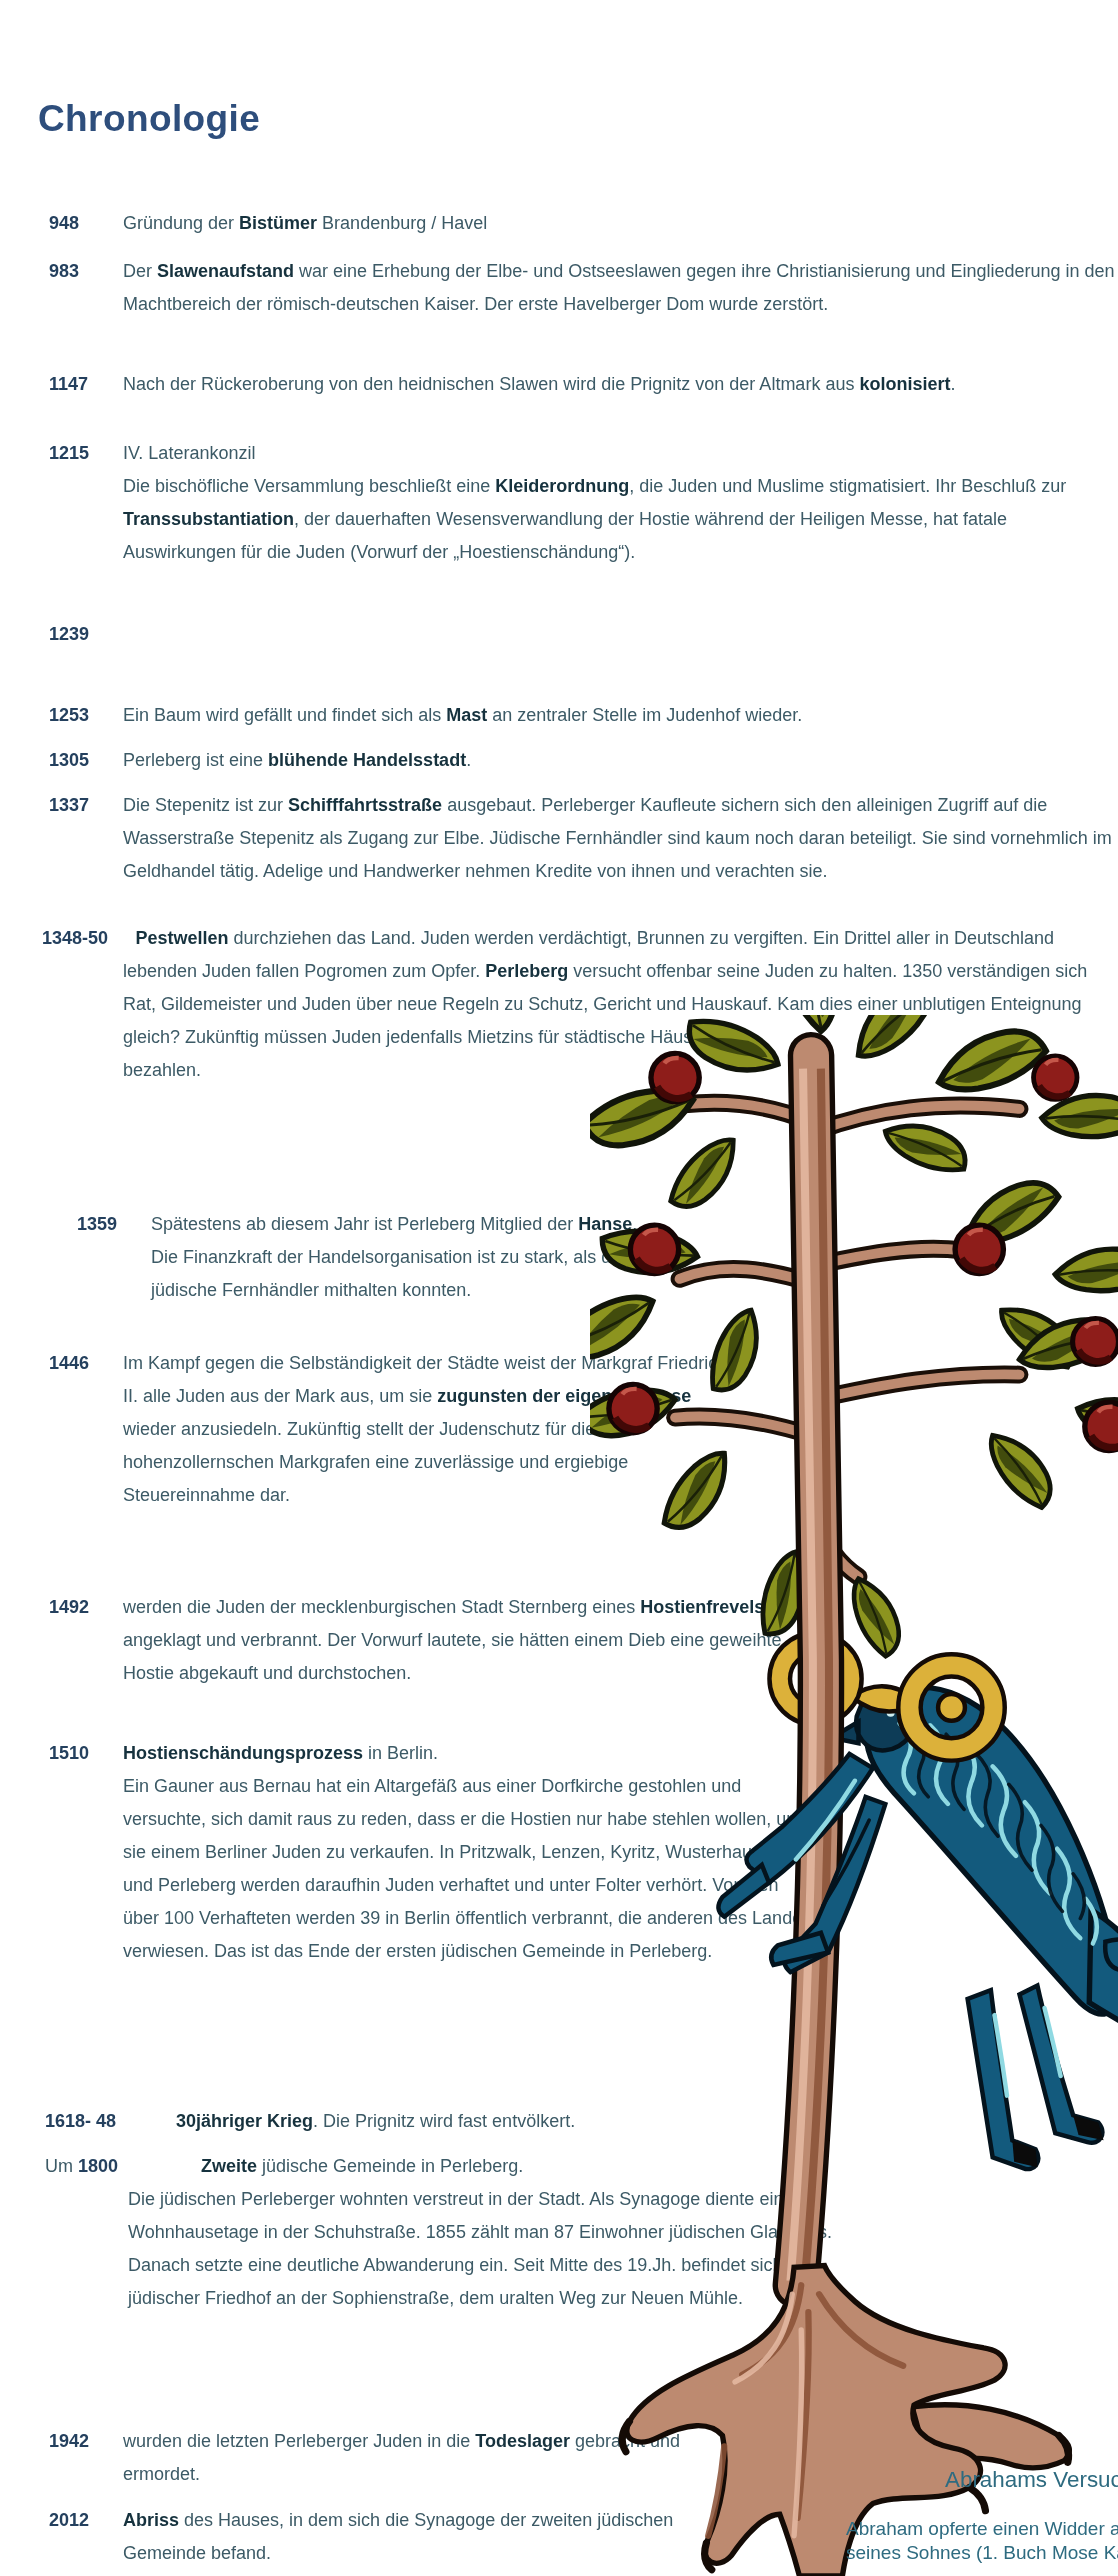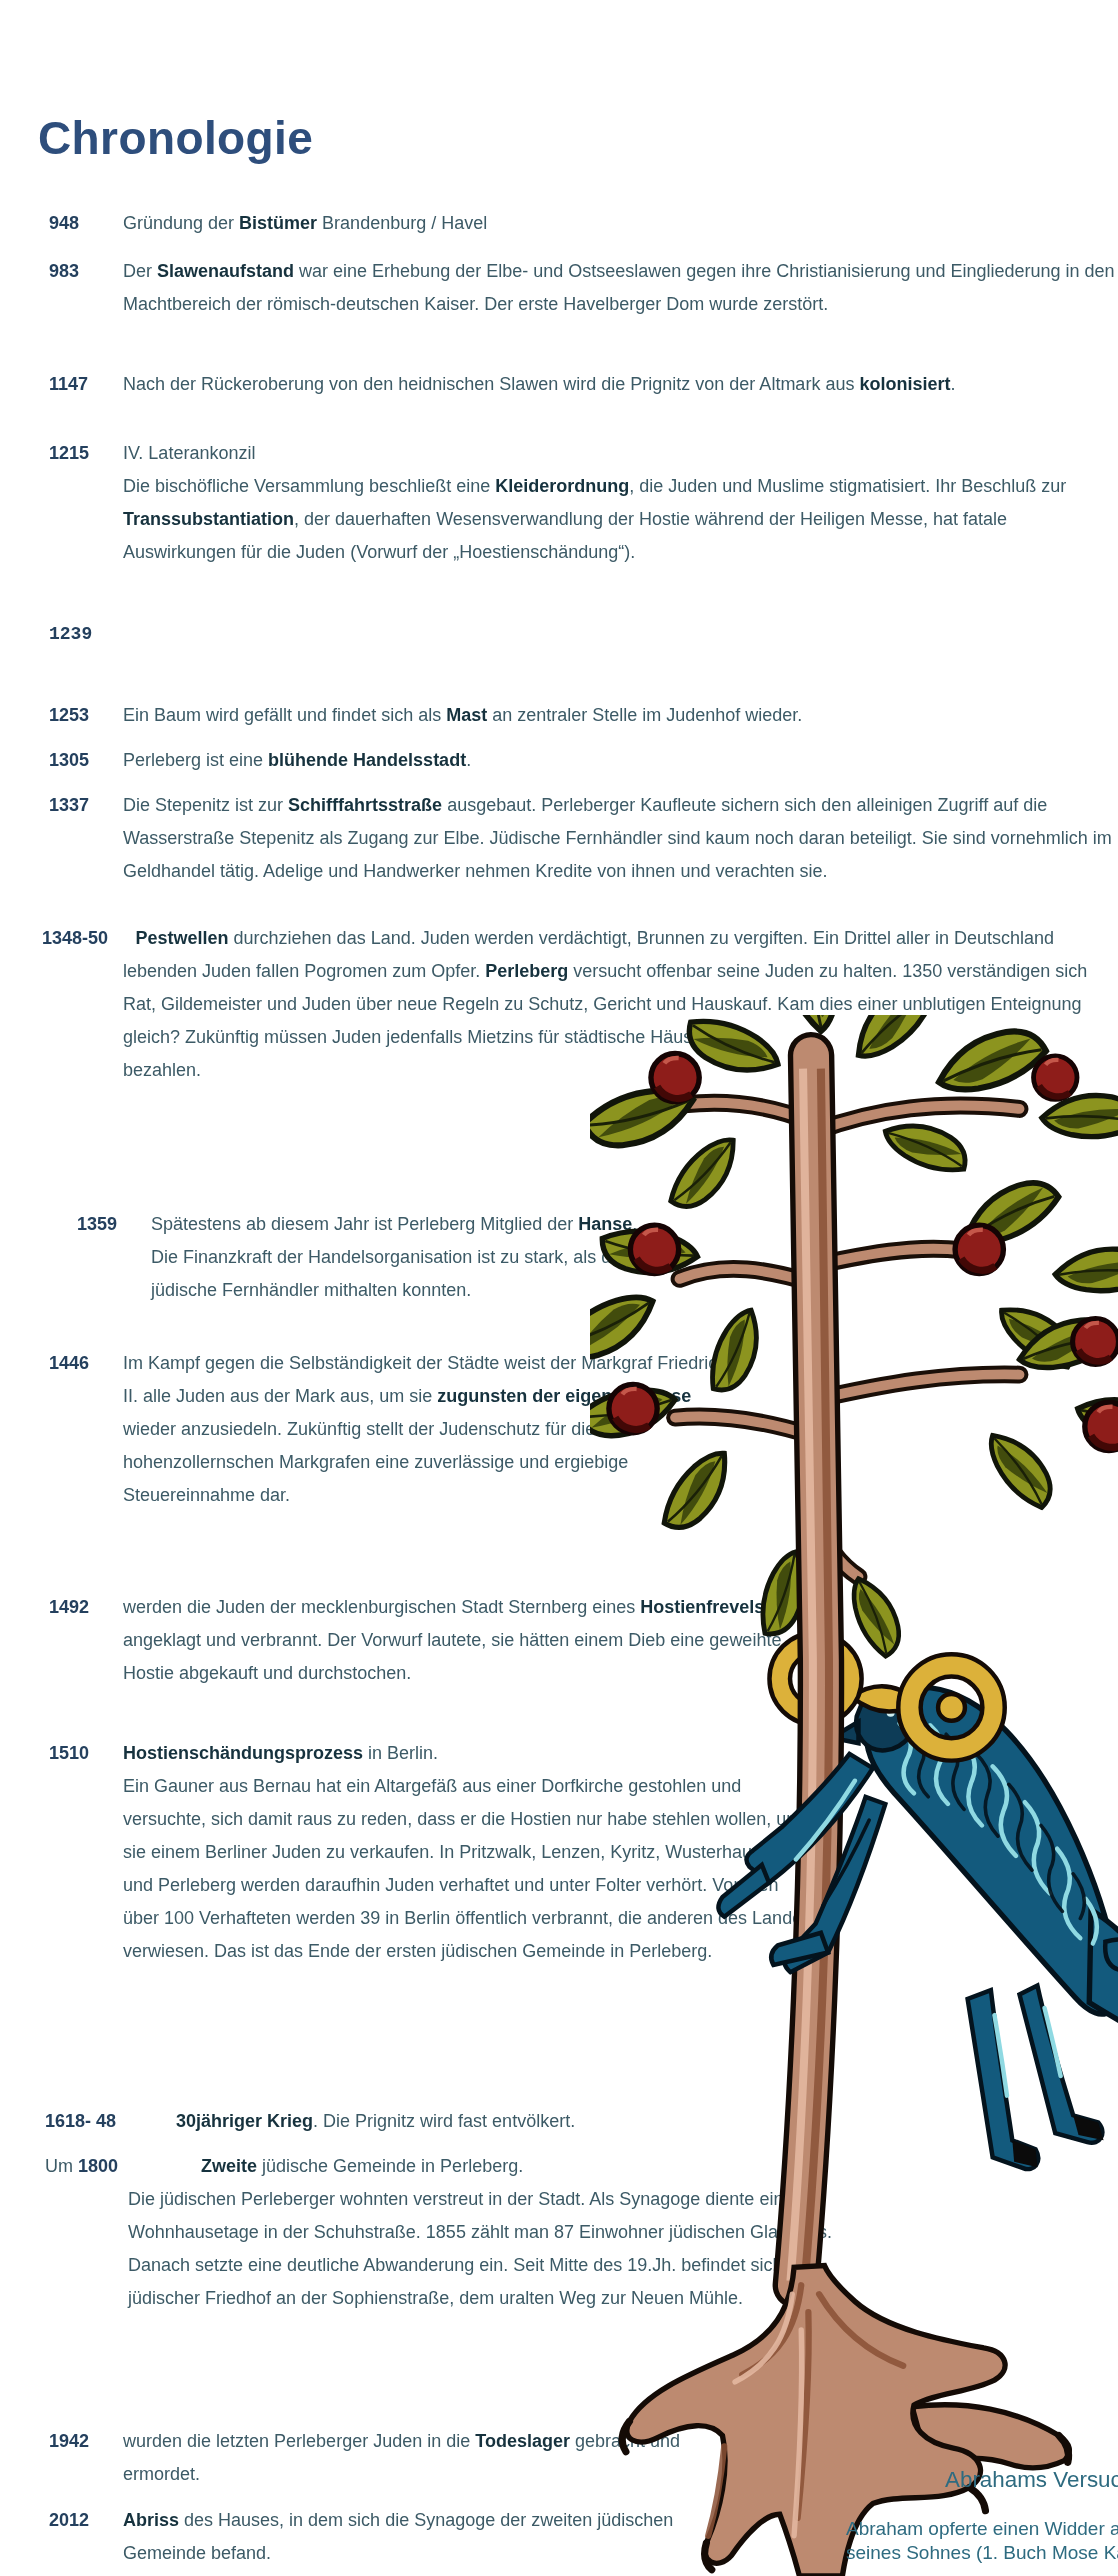--- a/index.html
+++ b/index.html
@@ -4,22 +4,22 @@
 <style>
   * { margin:0; padding:0; box-sizing:border-box; }
   html,body { background:#ddd; }
   .page {
     position:relative; width:1118px; height:2576px; background:#ffffff;
     overflow:hidden; margin:0 auto;
     font-family:"Liberation Sans", sans-serif;
     color:var(--text_teal,#3c5a66);
   }
   .title {
-    position:absolute; left:38px; top:111px;
-    font-size:46px; font-weight:bold; letter-spacing:0.4px;
+    position:absolute; left:38px; top:98px;
+    font-size:37px; font-weight:bold; letter-spacing:0.4px;
     color:var(--title_blue,#2e4e7c);
   }
   .entry {
     position:absolute; left:0; width:1118px; padding-left:123px;
     font-size:18px; line-height:33px;
   }
   .entry .year {
     position:absolute; top:0; font-weight:bold; white-space:nowrap;
     color:var(--year_blue,#24405e);
   }
@@ -56,21 +56,21 @@
       </div>
       <div class="entry" style="top: 368px;">
         <span class="year" style="left: 49px;">1147</span>
         <div class="txt"><span>Nach der Rückeroberung von den heidnischen Slawen wird die Prignitz von der Altmark aus </span><strong>kolonisiert</strong><span>.</span></div>
       </div>
       <div class="entry" style="top: 437px;">
         <span class="year" style="left: 49px;">1215</span>
         <div class="txt"><span>IV. Laterankonzil<br>Die bischöfliche Versammlung beschließt eine </span><strong>Kleiderordnung</strong><span>, die Juden und Muslime stigmatisiert. Ihr Beschluß zur </span><strong>Transsubstantiation</strong><span>, der dauerhaften Wesensverwandlung der Hostie während der Heiligen Messe, hat fatale Auswirkungen für die Juden (Vorwurf der „Hoestienschändung“).</span></div>
       </div>
       <div class="entry" style="top: 618px;">
-        <span class="year" style="left: 49px; font-family: Liberation Mono, monospace;">1239</span>
+        <span class="year" style="left: 49px;">1239</span>
       </div>
       <div class="entry" style="top: 699px;">
         <span class="year" style="left: 49px;">1253</span>
         <div class="txt"><span>Ein Baum wird gefällt und findet sich als </span><strong>Mast</strong><span> an zentraler Stelle im Judenhof wieder.</span></div>
       </div>
       <div class="entry" style="top: 744px;">
         <span class="year" style="left: 49px;">1305</span>
         <div class="txt"><span>Perleberg ist eine </span><strong>blühende Handelsstadt</strong><span>.</span></div>
       </div>
       <div class="entry" style="top: 789px;">

